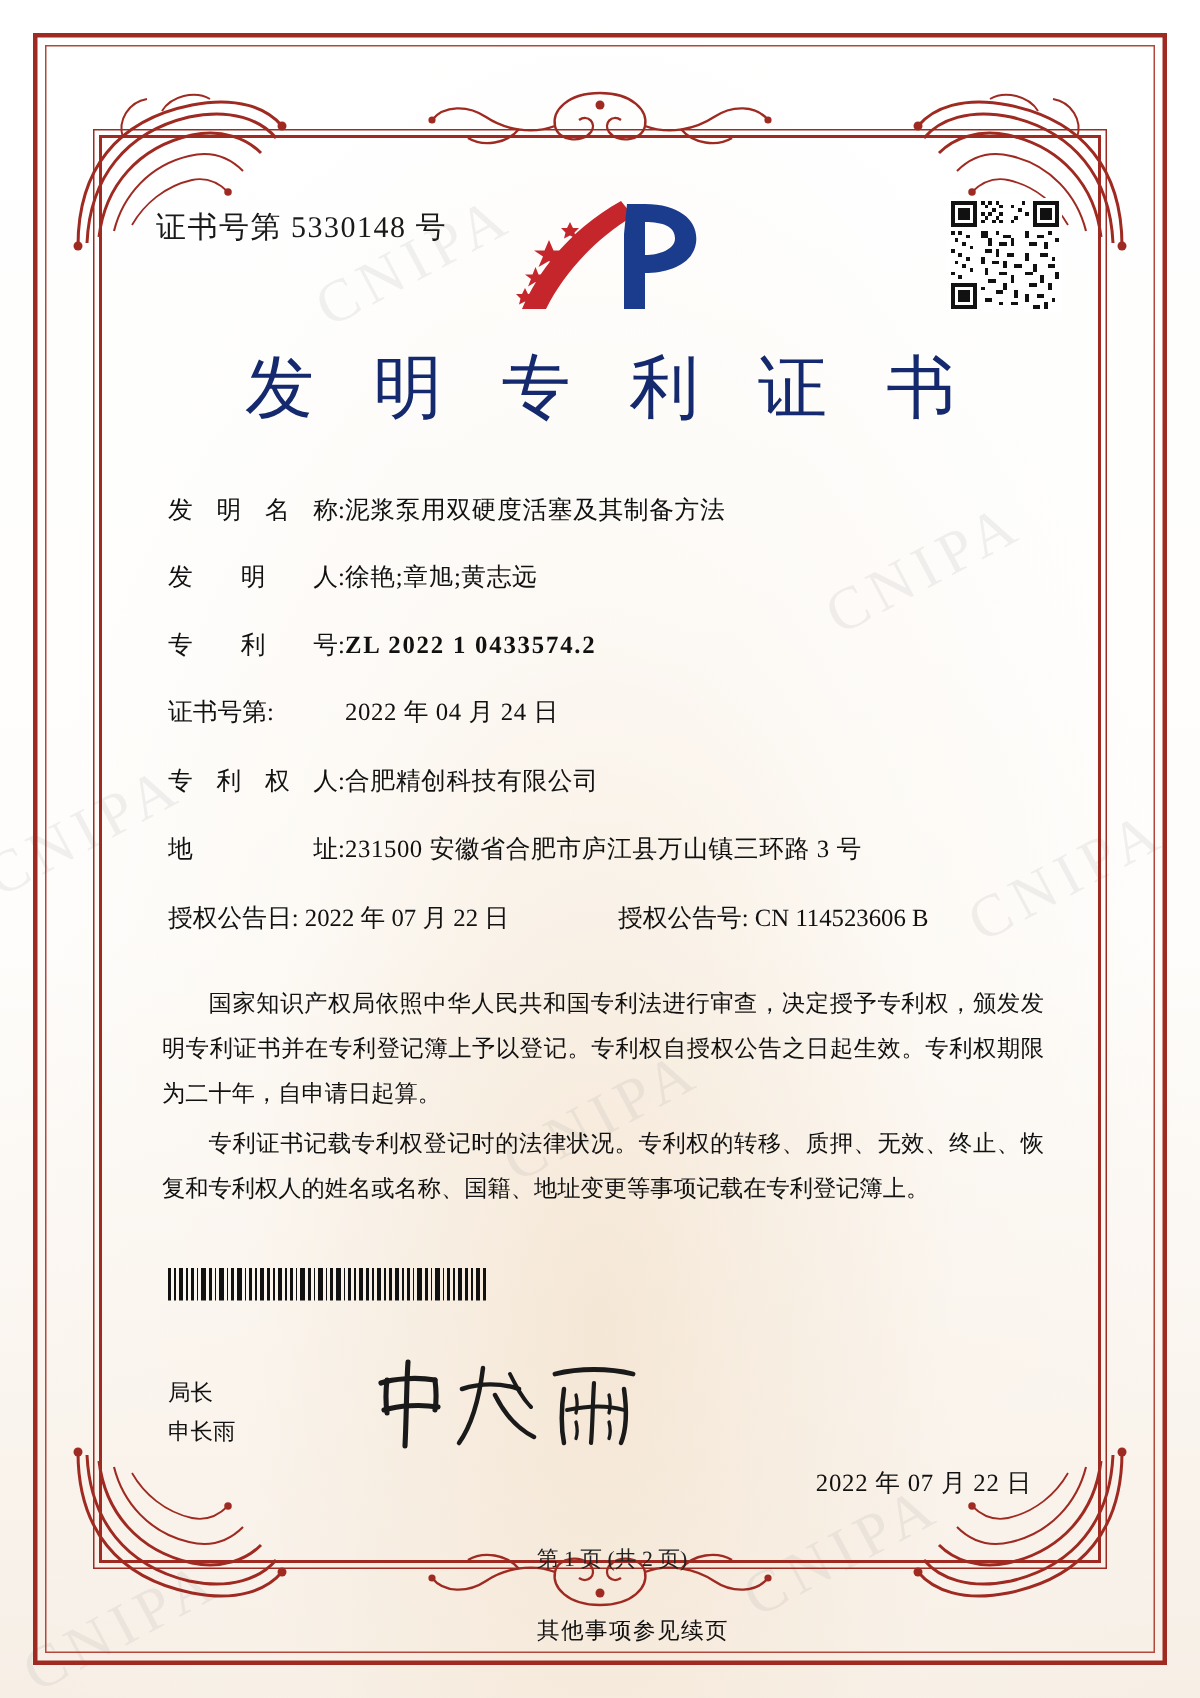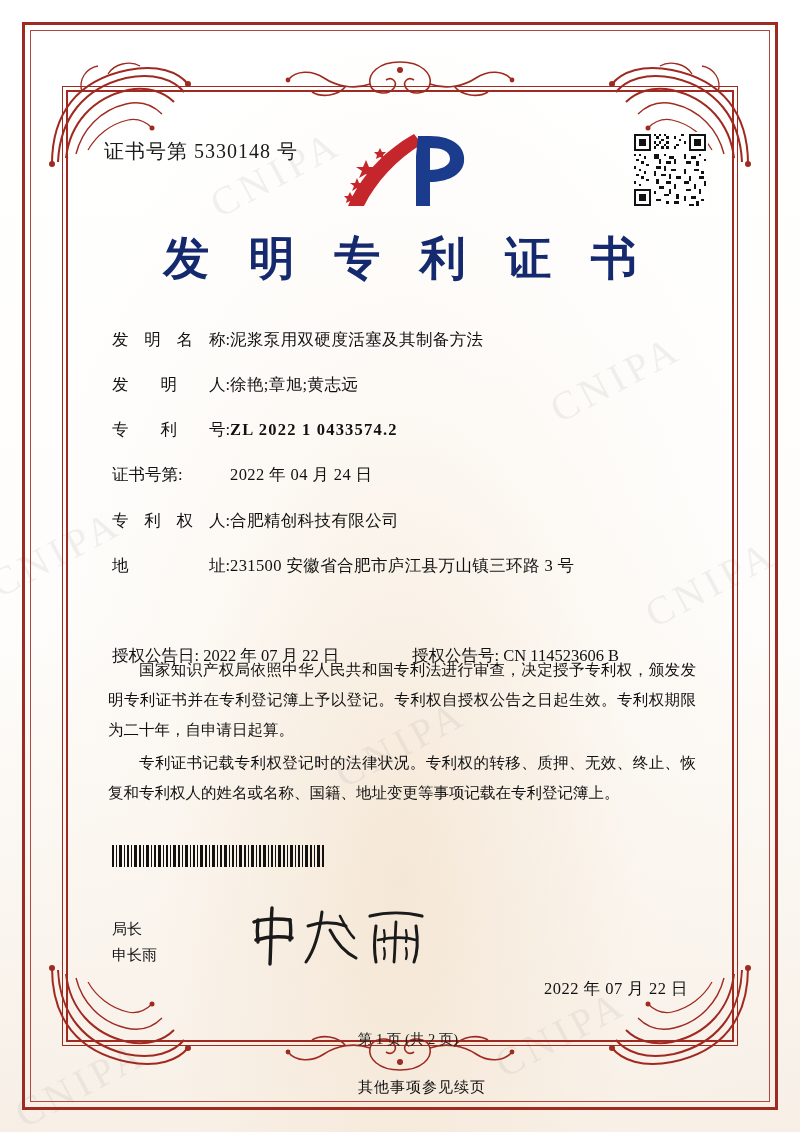--- a/index.html
+++ b/index.html
@@ -124,21 +124,21 @@
     height: 90px;
   }
 
   .title {
     position: absolute;
     left: 0; right: 0;
     top: 228px;
     text-align: center;
     font-size: 46px;
     letter-spacing: 14px;
-    font-weight: bold;
+    font-weight: normal;
     color: #152a6e;
     font-family: "Liberation Serif", "DejaVu Serif", serif;
     text-indent: 14px;
   }
 
   
   .fields {
     position: absolute;
     left: 112px;
     top: 330px;
@@ -172,21 +172,21 @@
     font-weight: bold;
   }
 
   .pub-row {
     display: flex;
     align-items: baseline;
     margin-bottom: 18px;
     font-size: 16.5px;
   }
   .pub-left { width: 300px; flex: 0 0 300px; }
-  .pub-right { flex: 1; margin-top: 44px; }
+  .pub-right { flex: 1; }
 
   
   .para {
     position: absolute;
     left: 108px;
     width: 588px;
     font-size: 15.5px;
     line-height: 1.95;
     color: #111;
     text-align: justify;

